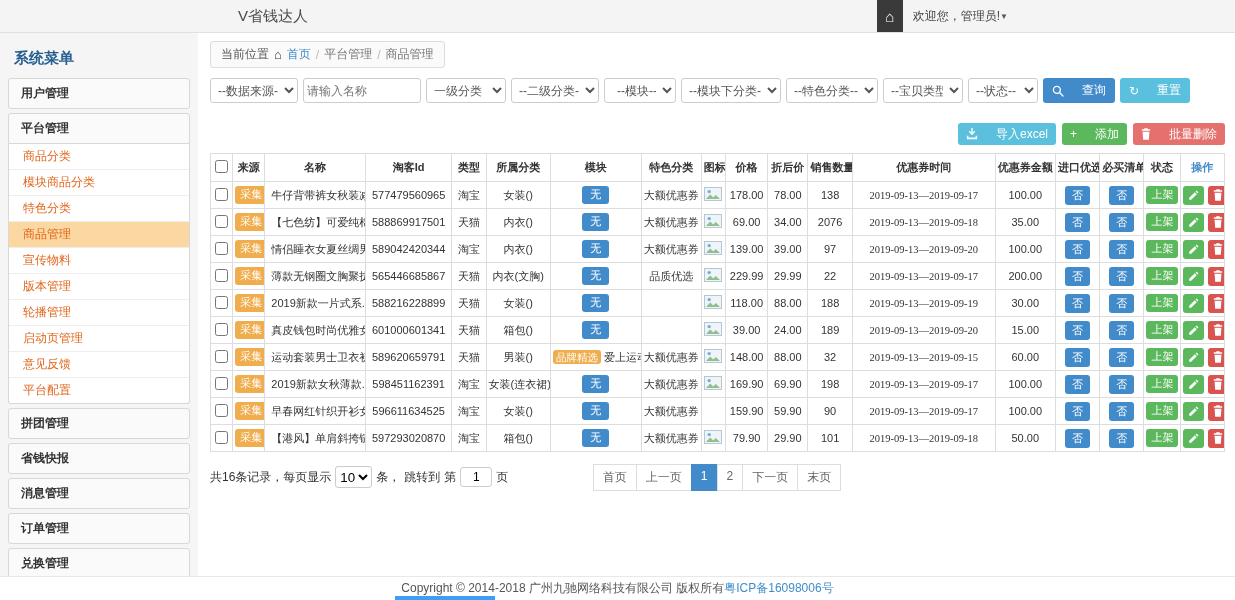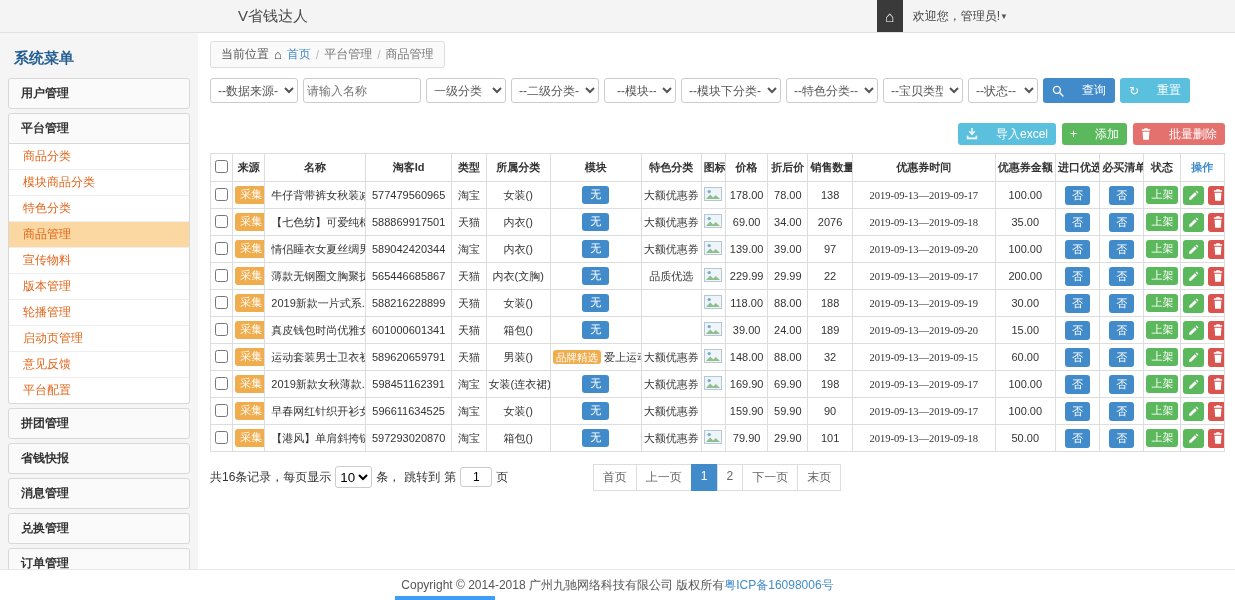--- a/index.html
+++ b/index.html
@@ -63,21 +63,21 @@
   .op-del{background:#d9534f;}
   
   .pager-row{position:relative;display:flex;align-items:center;justify-content:center;margin-top:12px;height:26px;}
   .pager-left{position:absolute;left:0;display:flex;align-items:center;gap:4px;color:#333;}
   .pager-left select{height:22px;border:1px solid #ccc;border-radius:3px;background:#fff;}
   .pager-left input{width:32px;height:20px;border:1px solid #ccc;border-radius:3px;text-align:center;font-size:12px;}
   .pager{display:flex;}
   .pager .pg{border:1px solid #ddd;padding:4px 9px;margin-left:-1px;color:#666;cursor:pointer;background:#fff;}
   .pager .pg.active{background:#428bca;border-color:#428bca;color:#fff;}
   
-  .footer{position:absolute;left:0;right:0;bottom:0;height:31px;border-top:1px solid #e8e8e8;display:flex;align-items:center;justify-content:center;background:#fff;color:#555;font-size:12px;}
+  .footer{position:absolute;left:0;right:0;bottom:0;height:24px;border-top:1px solid #e8e8e8;display:flex;align-items:center;justify-content:center;background:#fff;color:#555;font-size:12px;}
   .footer a{color:#428bca;text-decoration:none;}
   .hthumb{position:absolute;left:395px;bottom:0;width:100px;height:4px;background:#3e9ef7;cursor:pointer;}
 </style>
 </head>
 <body>
 
 <div class="topbar">
   <div class="brand">V省钱达人</div>
   <div class="topbar-right">
     <div class="home-box">
@@ -115,24 +115,24 @@
         <div class="menu-group">
           <div class="menu-top">拼团管理</div>
         </div>
         <div class="menu-group">
           <div class="menu-top">省钱快报</div>
         </div>
         <div class="menu-group">
           <div class="menu-top">消息管理</div>
         </div>
         <div class="menu-group">
+          <div class="menu-top">订单管理</div>
+        </div>
+        <div class="menu-group">
           <div class="menu-top">兑换管理</div>
-        </div>
-        <div class="menu-group">
-          <div class="menu-top">订单管理</div>
         </div>
       </div>
   </div>
 
   <div class="main">
     <div class="breadcrumb">
       <span>当前位置</span>
       <span class="bc-home">⌂</span>
       <a class="home-link">首页</a>
       <span class="sep">/</span>

